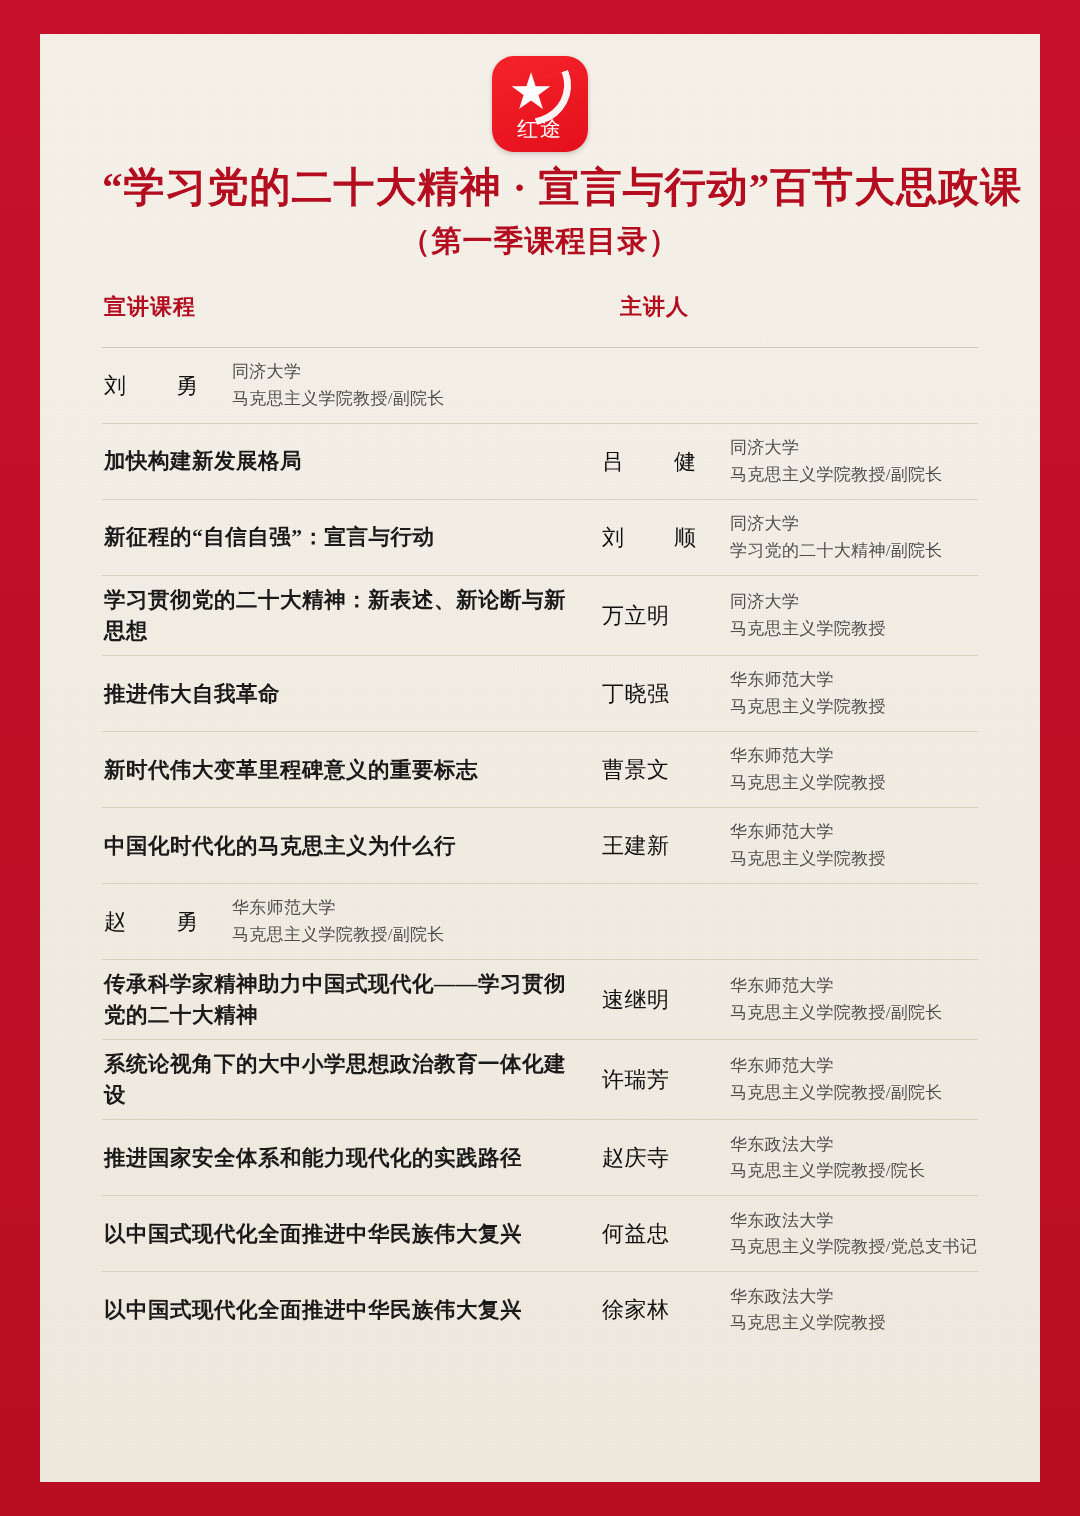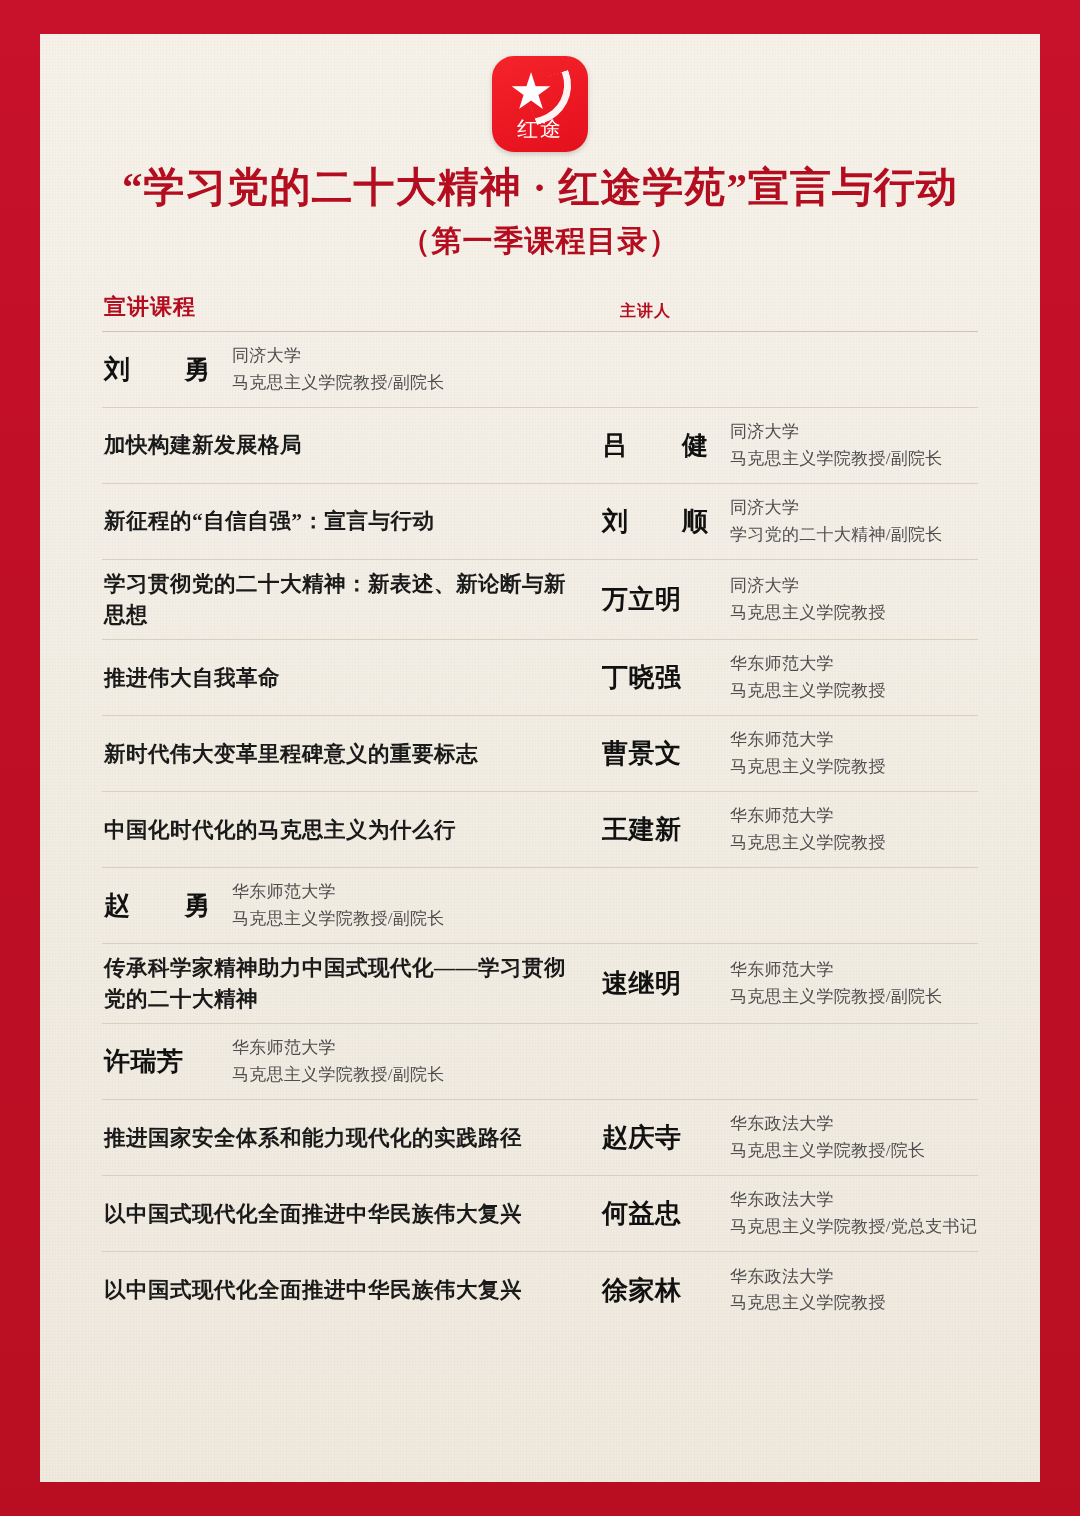--- a/index.html
+++ b/index.html
@@ -109,34 +109,34 @@
   }
 
   
   .table {
     margin-top: 30px;
     width: 876px;
   }
   .thead {
     display: flex;
     align-items: flex-end;
-    padding: 0 0 9px 2px;
+    padding: 0 0 25px 2px;
     border-bottom: 1.5px solid #cfc6b2;
     font-family: Liberation Serif, serif;
   }
   .th-course {
     width: 516px;
     color: #b30d1f;
     font-size: 22px;
     font-weight: bold;
     letter-spacing: 1px;
   }
   .th-speaker {
     color: #b30d1f;
-    font-size: 16px;
+    font-size: 22px;
     font-weight: bold;
     letter-spacing: 1px;
   }
   .row {
     display: flex;
     align-items: center;
     min-height: 76px;
     border-bottom: 1px solid #d8d0bf;
     padding: 9px 0 9px 2px;
     box-sizing: border-box;
@@ -147,22 +147,22 @@
     padding-right: 18px;
     color: #1a1a1a;
     font-size: 21.5px;
     font-weight: bold;
     line-height: 1.42;
     letter-spacing: .5px;
   }
   .c-speaker {
     width: 128px;
     color: #111;
-    font-size: 26px;
-    font-weight: bold;
+    font-size: 22px;
+    font-weight: normal;
     letter-spacing: .5px;
     text-align: left;
   }
   .c-speaker.spaced { letter-spacing: 14px; }
   .c-affil {
     flex: 1;
     color: #4f4f4f;
     font-size: 17px;
     line-height: 1.55;
     letter-spacing: .3px;
@@ -176,21 +176,21 @@
   <div class="inner-card">
 
     <div class="logo-wrap">
       <div class="logo">
         <div class="star">★</div>
         <div class="swoosh"></div>
         <div class="logo-text">红途</div>
       </div>
     </div>
 
-    <h1 class="title-main">“学习党的二十大精神 · 红途学苑”宣言与行动</h1>
+    <h1 class="title-main">“学习党的二十大精神 · 宣言与行动”百节大思政课</h1>
     <h2 class="title-sub">（第一季课程目录）</h2>
 
     <div class="table">
       <div class="thead">
         <div class="th-course">宣讲课程</div>
         <div class="th-speaker">主讲人</div>
       </div>
 
       <div class="row">
         <div class="c-speaker spaced">刘　勇</div>
@@ -265,20 +265,21 @@
       <div class="row">
         <div class="c-course">传承科学家精神助力中国式现代化——学习贯彻党的二十大精神</div>
         <div class="c-speaker">速继明</div>
         <div class="c-affil">
           <span>华东师范大学</span>
           <span class="line2">马克思主义学院教授/副院长</span>
         </div>
       </div>
 
       <div class="row">
+        <div class="c-course">系统论视角下的大中小学思想政治教育一体化建设</div>
         <div class="c-speaker">许瑞芳</div>
         <div class="c-affil">
           <span>华东师范大学</span>
           <span class="line2">马克思主义学院教授/副院长</span>
         </div>
       </div>
 
       <div class="row">
         <div class="c-course">推进国家安全体系和能力现代化的实践路径</div>
         <div class="c-speaker">赵庆寺</div>

